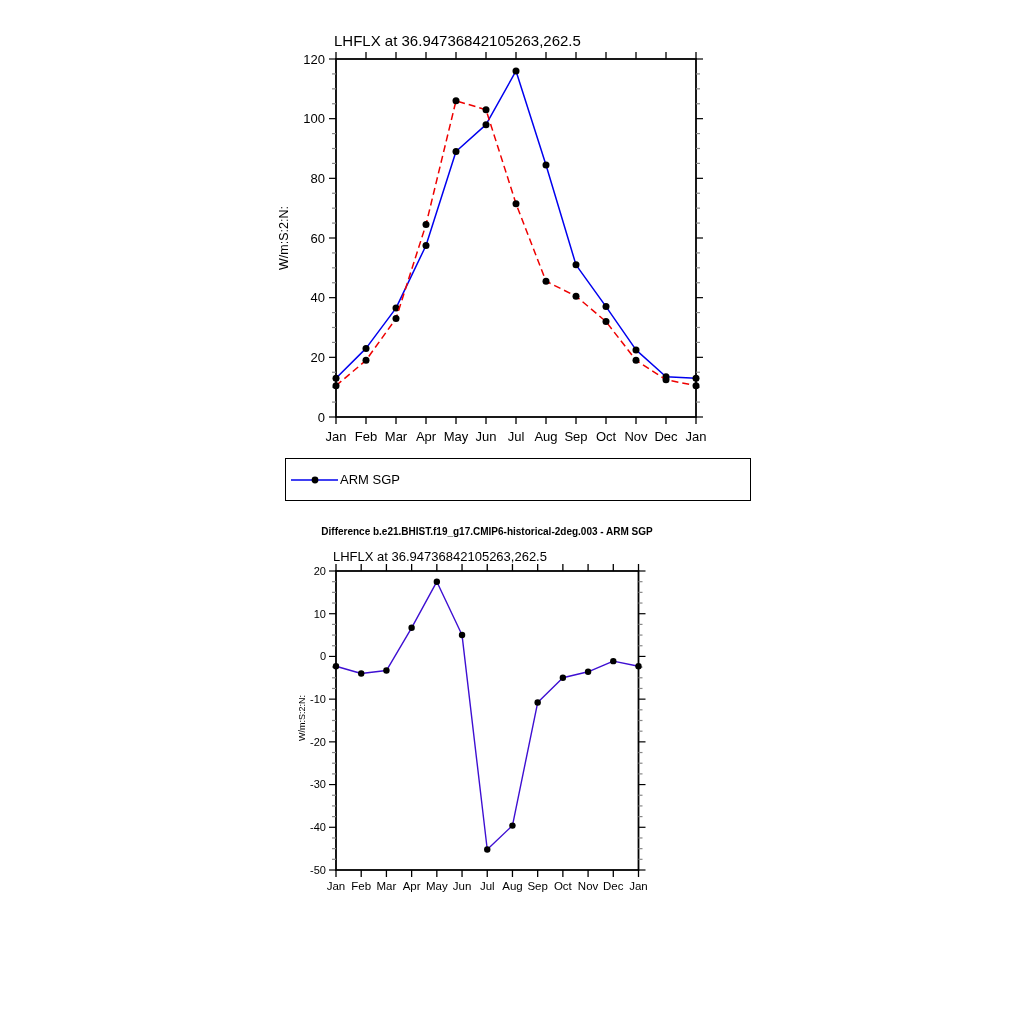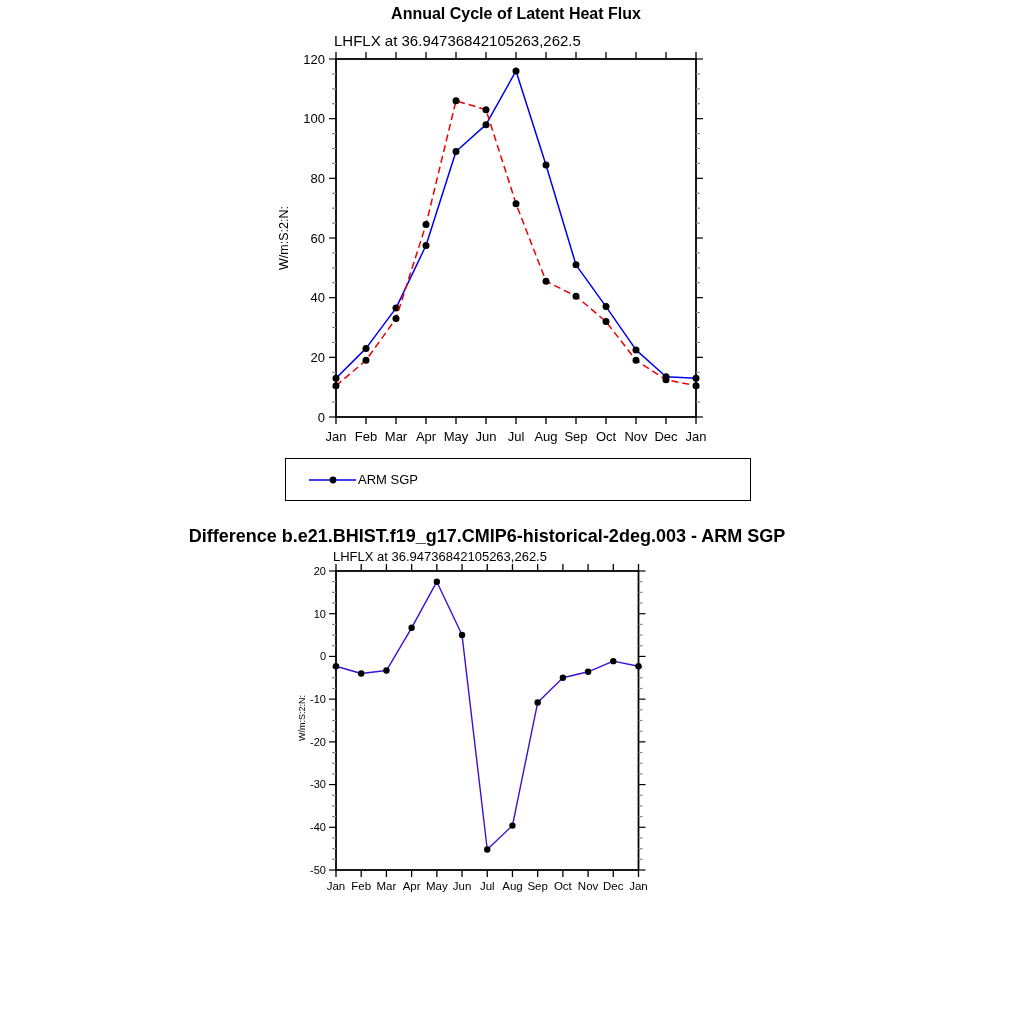--- a/index.html
+++ b/index.html
@@ -3,35 +3,35 @@
 <meta charset="utf-8">
 <style>
   html,body { margin:0; padding:0; background:#fff; }
   .canvas {
     position:relative; width:1024px; height:1024px; background:#ffffff;
     font-family:"Liberation Sans", sans-serif; color:#000; overflow:hidden;
   }
   .canvas svg.plots { position:absolute; left:0; top:0; }
   .title { position:absolute; font-weight:bold; text-align:center; white-space:nowrap; }
   .top-title { left:336px; top:5px; width:360px; font-size:16px; }
-  .bottom-title { left:187px; top:526px; width:600px; font-size:18px; }
+  .bottom-title { left:187px; top:526px; width:600px; font-size:10px; }
   .subtitle { position:absolute; white-space:nowrap; }
   .top-subtitle { left:334px; top:32px; font-size:15px; }
   .bottom-subtitle { left:333px; top:549px; font-size:13px; }
   .ylabel {
     position:absolute; white-space:nowrap;
     transform:translate(-50%,-50%) rotate(-90deg);
   }
   .top-ylabel { left:284px; top:238px; font-size:12.5px; }
   .bottom-ylabel { left:302px; top:718px; font-size:9px; }
   .legend {
     position:absolute; left:285px; top:458px; width:466px; height:43px;
     border:1px solid #000; box-sizing:border-box;
     display:flex; flex-direction:column; justify-content:space-evenly;
-    padding-left:21px; background:#fff;
+    padding-left:3px; background:#fff;
   }
   .legend-row { display:flex; align-items:center; height:19px; }
   .legend-row .sample { flex:0 0 auto; }
   .legend-row span { font-size:13px; white-space:nowrap; line-height:19px; }
 </style>
 </head>
 <body>
 
 <div class="canvas">
 
@@ -280,21 +280,20 @@
         <circle cx="487.25" cy="849.4971428571429" r="3.2" fill="#000000"></circle>
         <circle cx="512.4583333333333" cy="825.5771428571429" r="3.2" fill="#000000"></circle>
         <circle cx="537.6666666666666" cy="702.56" r="3.2" fill="#000000"></circle>
         <circle cx="562.875" cy="677.7857142857142" r="3.2" fill="#000000"></circle>
         <circle cx="588.0833333333333" cy="671.8057142857143" r="3.2" fill="#000000"></circle>
         <circle cx="613.2916666666666" cy="661.1271428571429" r="3.2" fill="#000000"></circle>
         <circle cx="638.5" cy="666.2528571428571" r="3.2" fill="#000000"></circle>
       </g>
   </svg>
 
-  <div class="title top-title">Annual Cycle of Latent Heat Flux</div>
   <div class="subtitle top-subtitle">LHFLX at 36.94736842105263,262.5</div>
   <div class="ylabel top-ylabel">W/m:S:2:N:</div>
 
   <div class="legend">
     <div class="legend-row">
       <svg class="sample" width="51" height="14">
         <line id="ls0" x1="2" y1="7" x2="49" y2="7" stroke="#0000ee" stroke-width="1.4"></line>
         <circle id="lm0" cx="26" cy="7" r="3.4" fill="#000"></circle>
       </svg>
       <span>ARM SGP</span>

